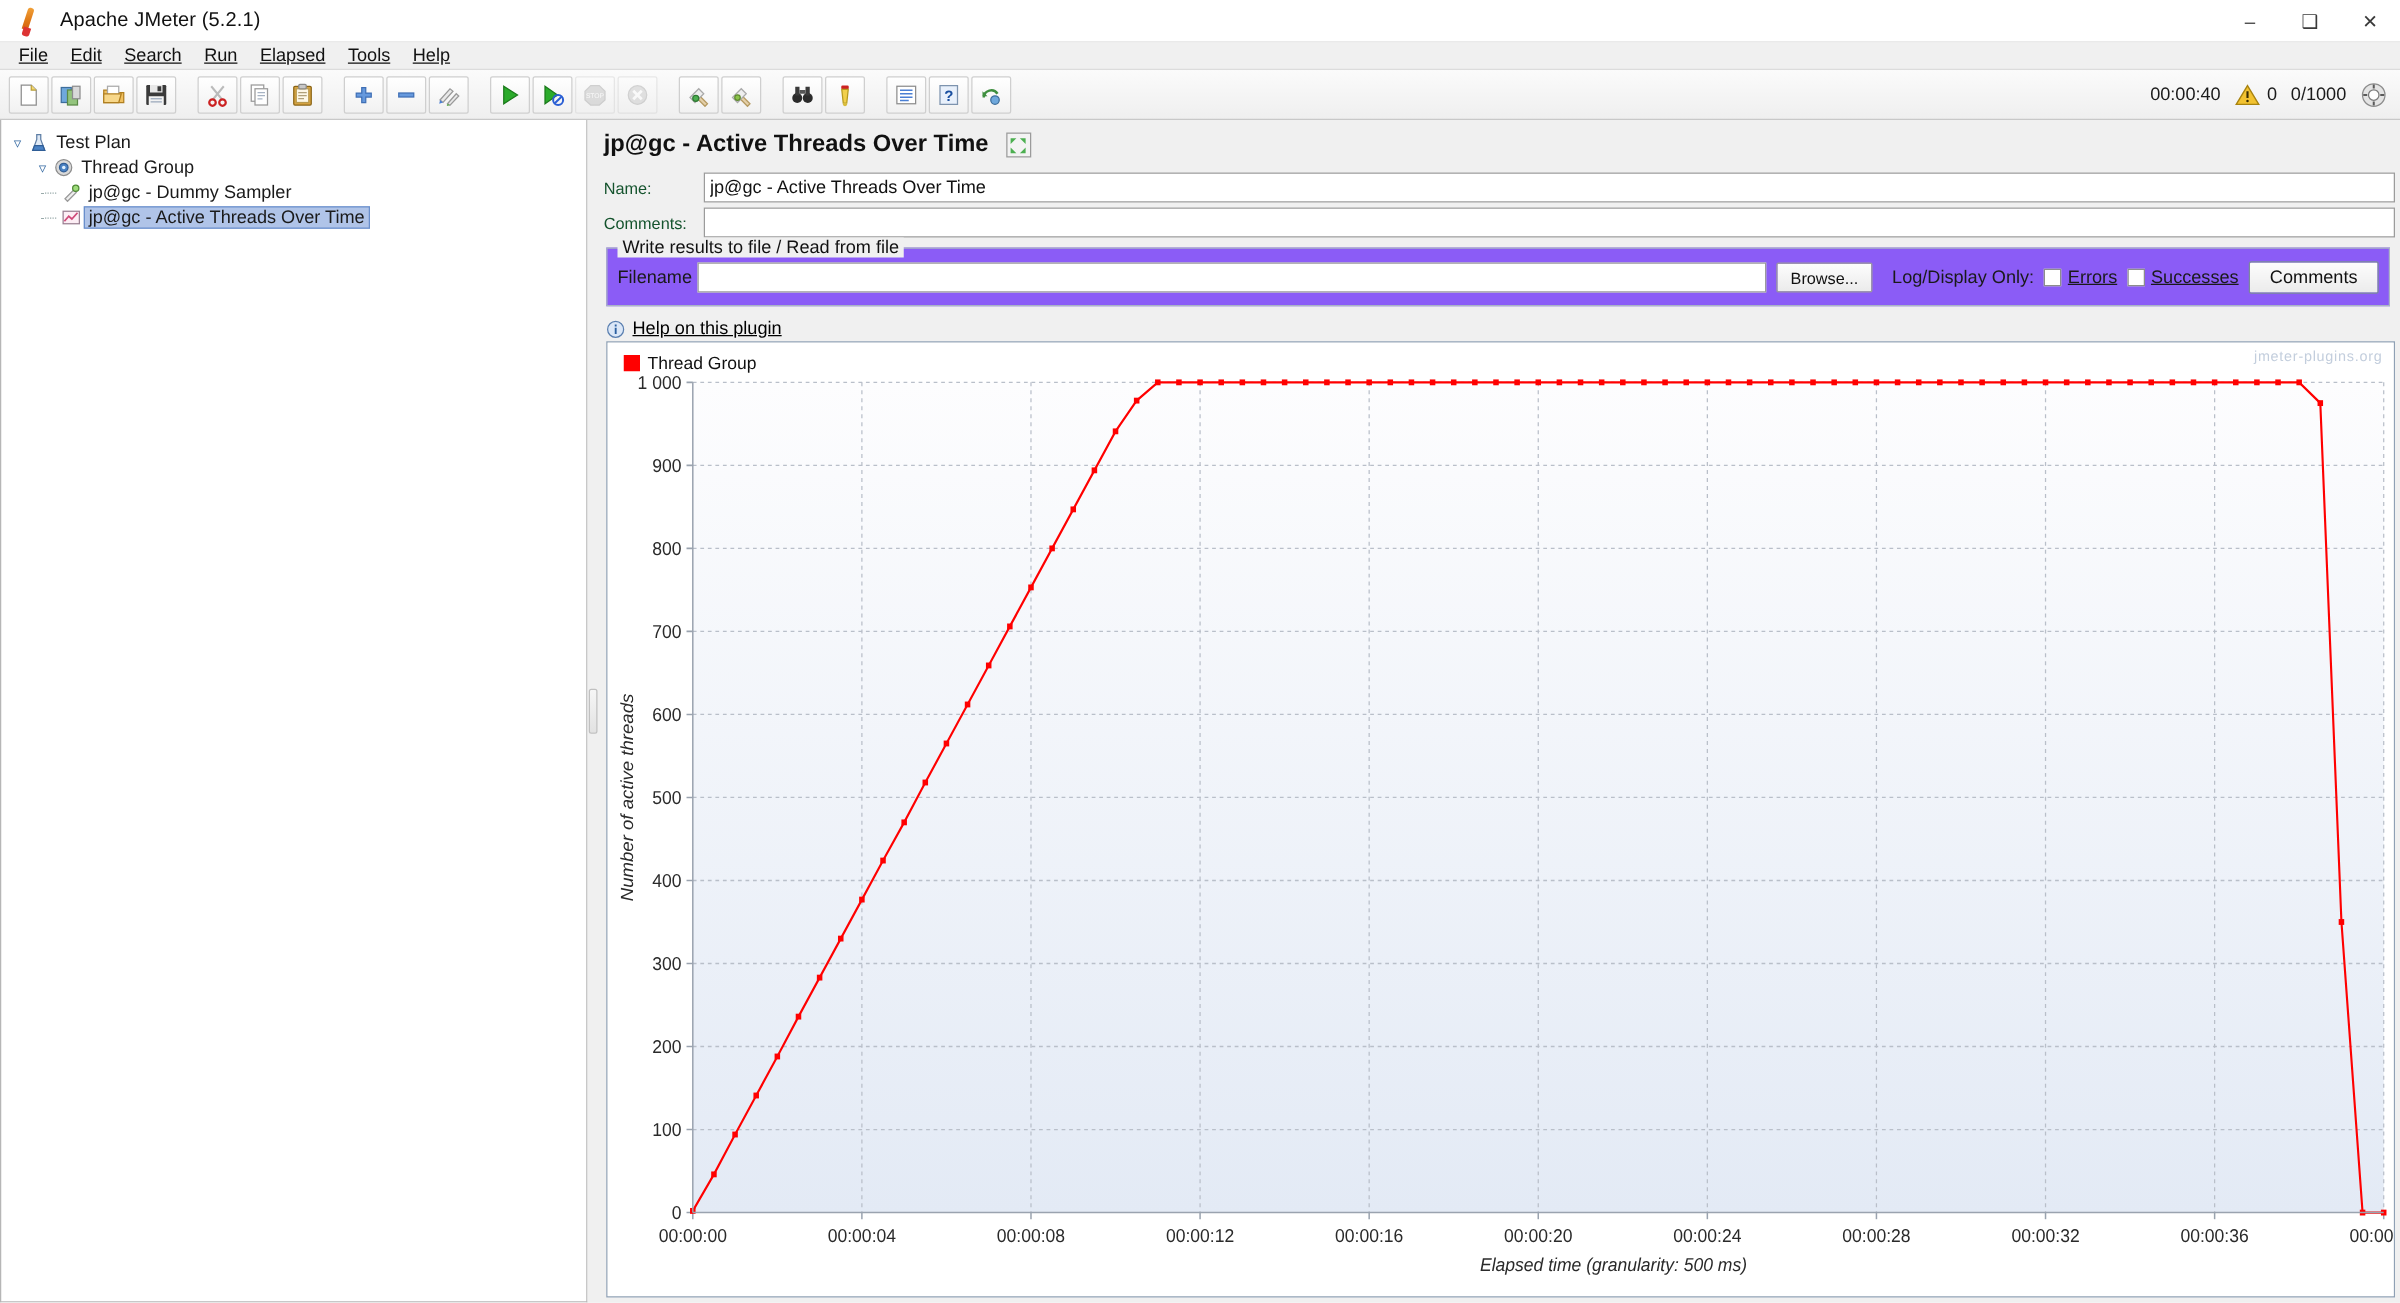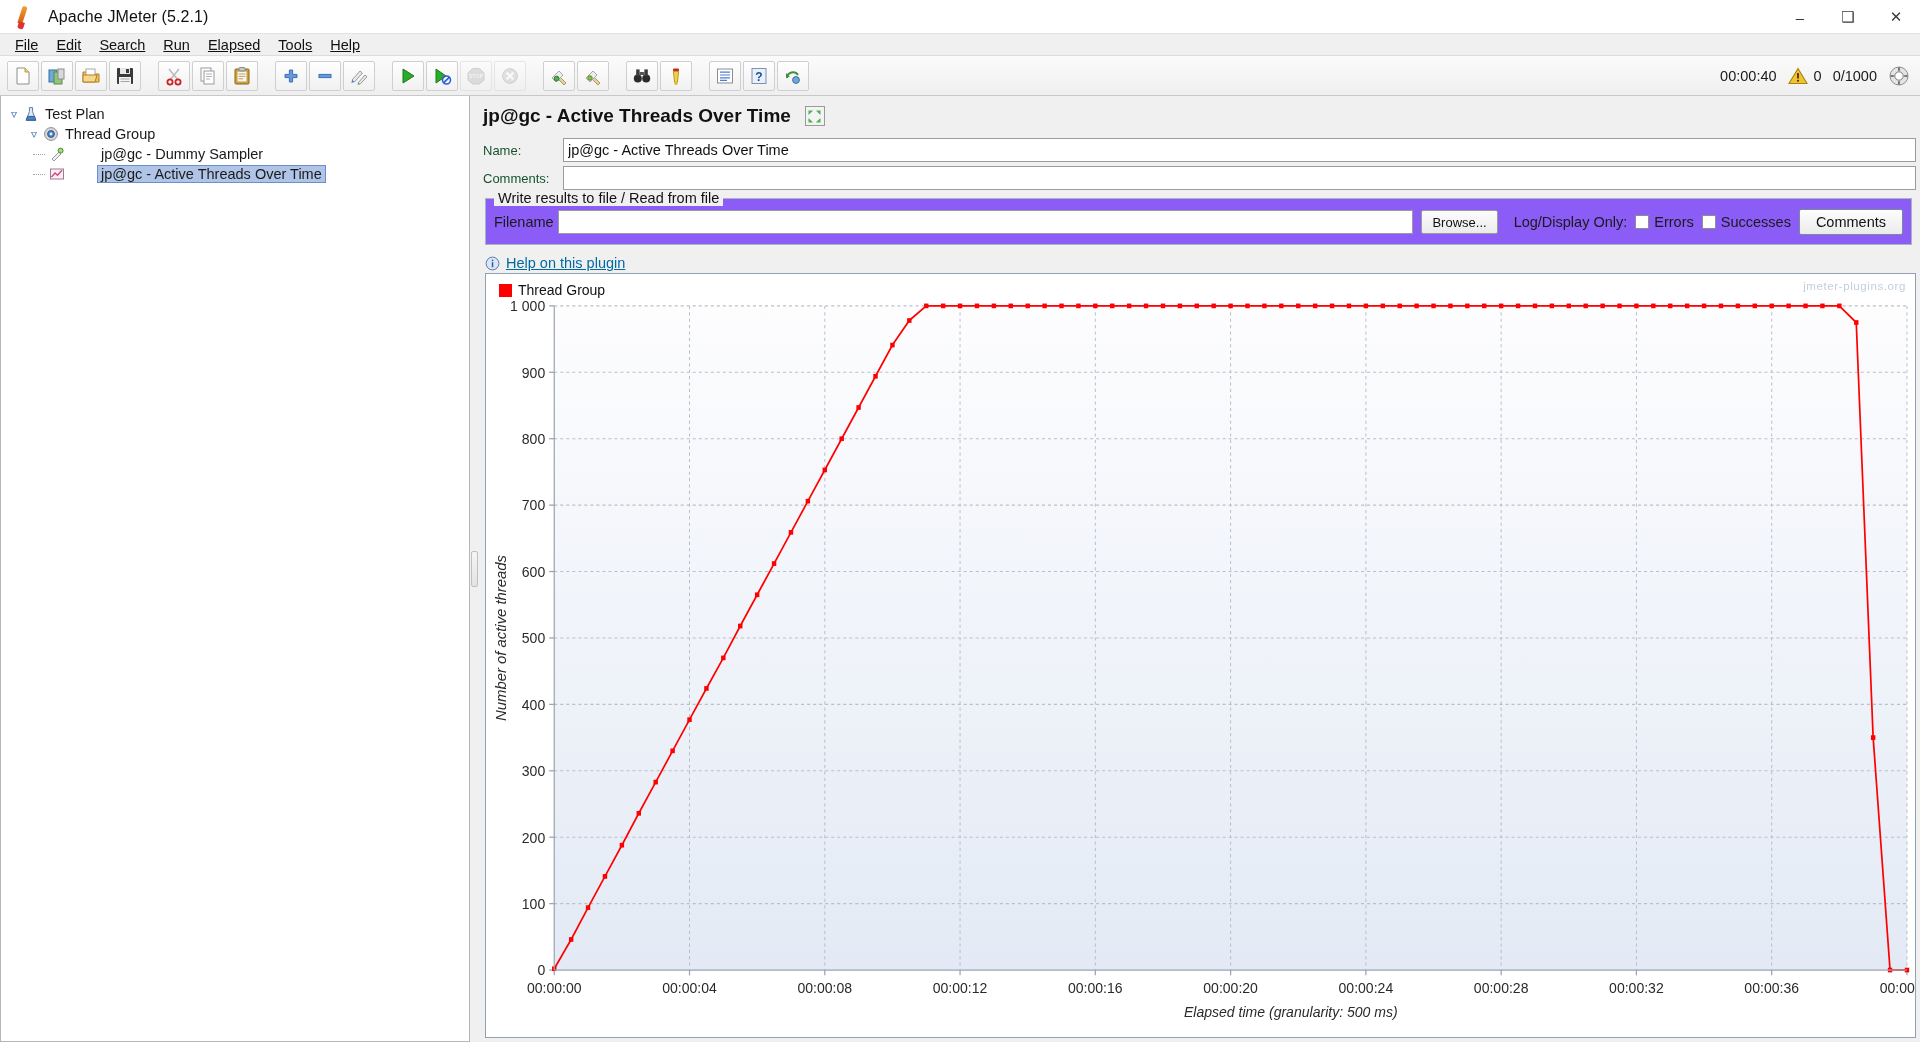--- a/index.html
+++ b/index.html
@@ -74,21 +74,21 @@
     width:470px; background:#ffffff; border:1px solid #b6b6b6; border-top:none;
     overflow:hidden; position:relative; flex:none;
   }
   #tree{ padding:8px 0 0 6px; font-size:14.5px; }
   .tnode{ display:flex; align-items:center; height:20px; position:relative; white-space:nowrap; }
   .tnode .handle{ width:14px; text-align:center; color:#3b6ea5; font-size:12px; flex:none; }
   .tnode .tlabel{ padding:1px 4px; }
   .tnode.selected .tlabel{ background:#b0c4e8; border:1px solid #6a8fcc; padding:0 3px; }
   .ticon{ width:20px; height:18px; flex:none; display:flex; align-items:center; justify-content:center; }
   .indent1{ padding-left:20px; }
-  .indent2{ padding-left:40px;gap:30px; }
+  .indent2{ padding-left:40px; }
   .elbow{ position:absolute; left:26px; width:12px; border-top:1px dotted #9aa; top:10px; }
 
   #splitter{ width:9px; background:#f0f0f0; flex:none; position:relative; }
   #splitter .grip{
     position:absolute; left:1px; top:50%; width:7px; height:36px; margin-top:-18px;
     background:linear-gradient(#f6f6f6,#e2e2e2); border:1px solid #c0c0c0; border-radius:2px;
   }
 
   #right-panel{ flex:1; background:#f0f0f0; display:flex; flex-direction:column; padding:0 4px 4px 0; min-width:0; }
 
@@ -120,28 +120,28 @@
   }
   #filerow{ display:flex; align-items:center; gap:8px; }
   #filerow .flabel{ width:56px; font-size:14.5px; flex:none; }
   .jbutton{
     border:1px solid #9b9b9b; background:linear-gradient(#fdfdfd,#ebebeb);
     border-radius:2px; font-family:"Liberation Sans", sans-serif;
     color:#111; padding:0 10px; height:24px; font-size:13px; white-space:nowrap;
   }
   #configure-btn{ font-size:14.5px; padding:0 16px; height:26px; border-color:#7b8a9b; }
   .logdisp{ font-size:14.5px; margin-left:8px; }
-  .cbwrap{ display:flex; align-items:center; gap:5px; font-size:14.5px; }
+  .cbwrap{ display:flex; align-items:center; gap:5px; font-size:14.5px;text-decoration:underline; }
   .jcheck{
     width:14px; height:14px; border:1px solid #8d8d8d; background:#fff; flex:none;
   }
 
   
   #helprow{ display:flex; align-items:center; gap:6px; margin:8px 0 0 6px; height:20px; }
-  #help-link{ color:#0369a1; text-decoration:underline; font-size:14.5px; }
+  #help-link{ color:#000000; text-decoration:underline; font-size:14.5px; }
 
   
   #tabs{ display:flex; align-items:flex-end; margin:5px 0 0 6px; height:31px; }
   .tab{
     display:flex; align-items:center; gap:7px; height:29px; padding:0 13px 0 9px;
     border:1px solid #9aa7b5; border-bottom:none;
     border-radius:5px 5px 0 0; background:linear-gradient(#fafafa,#e6e6e6);
     font-size:14.5px; color:#111; margin-right:2px; position:relative; top:1px;
   }
   .tab.active{ background:linear-gradient(#dbe8f8,#c3d8f1); border-color:#7d93ae; top:0; height:30px; }

